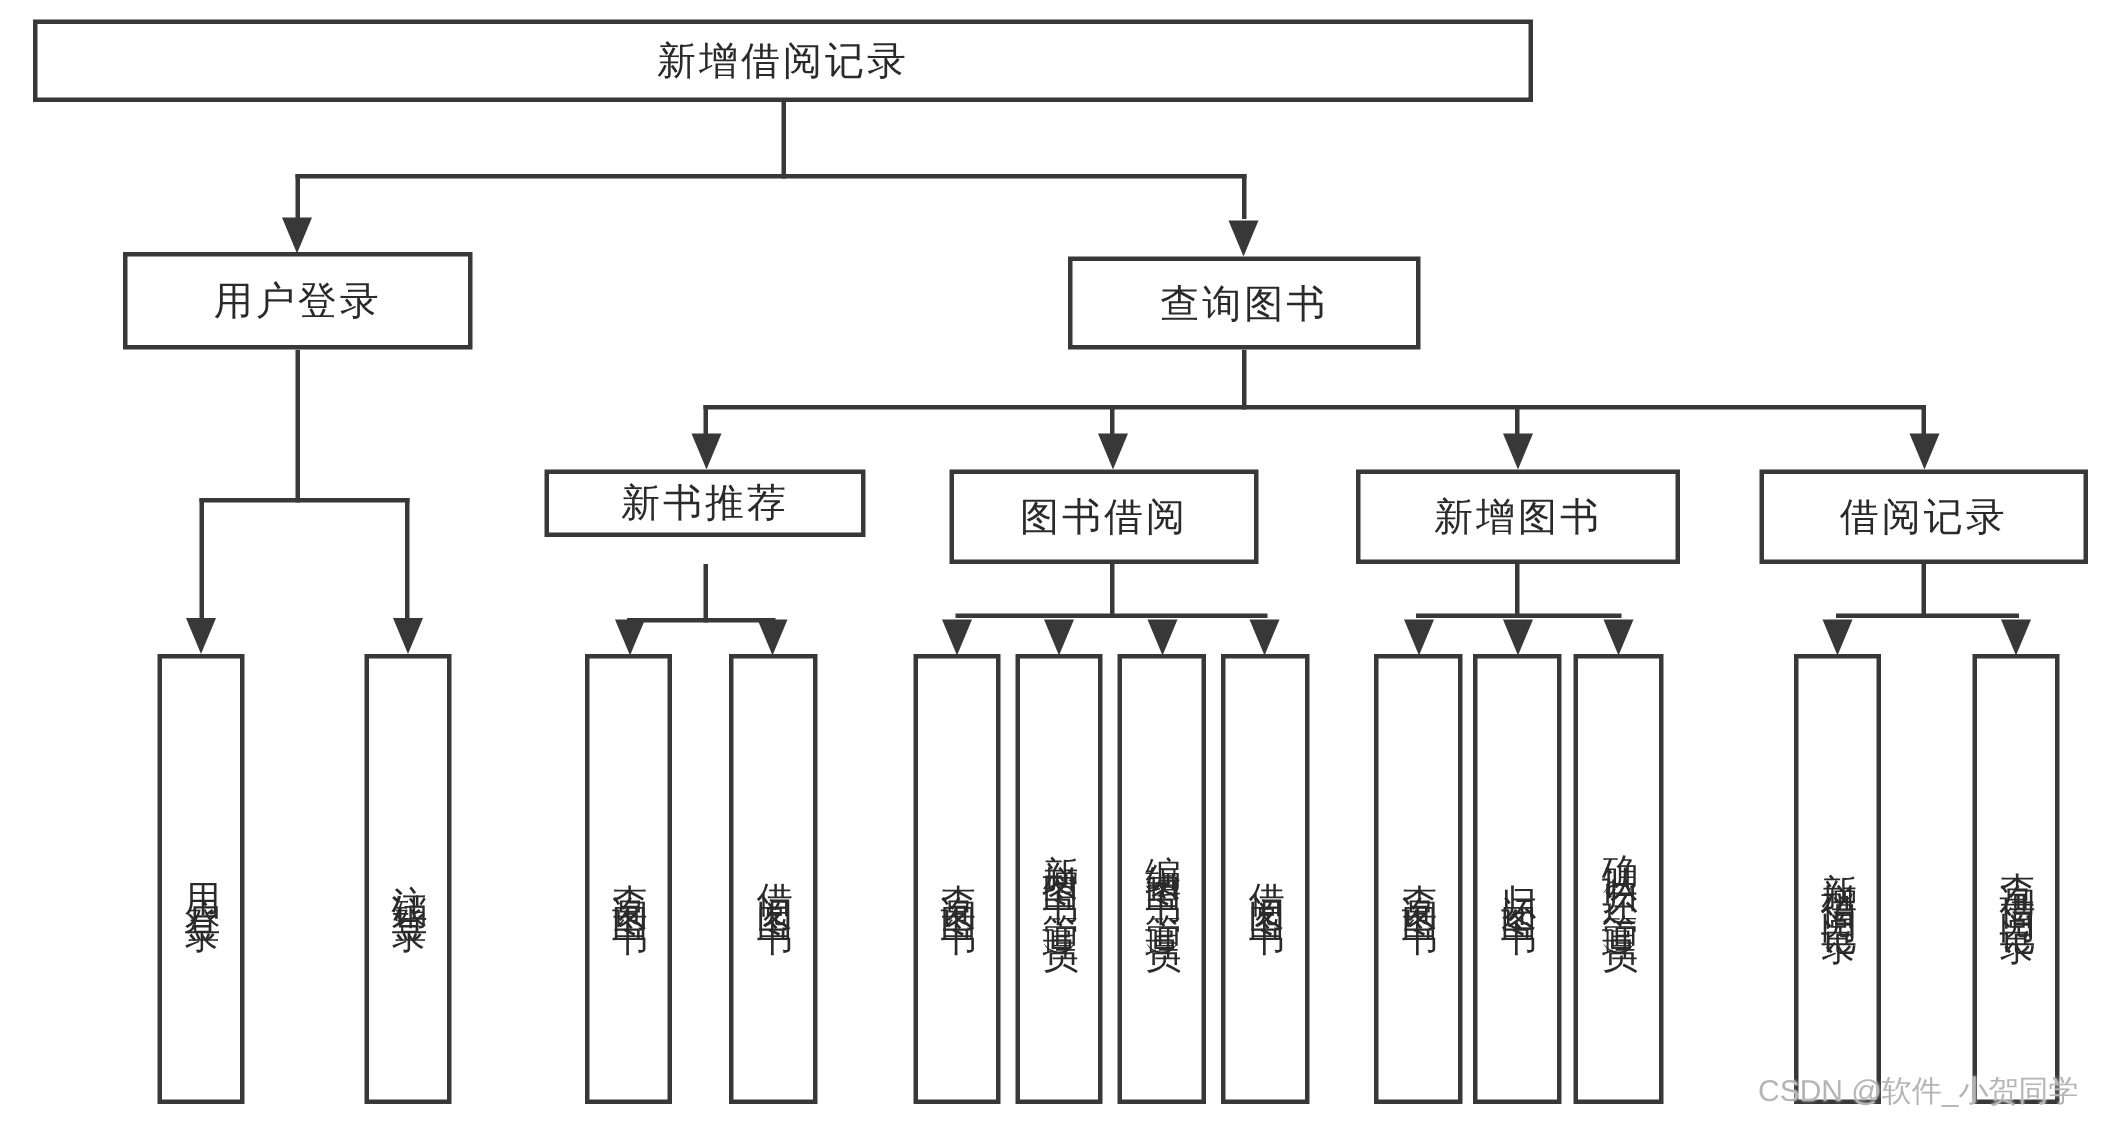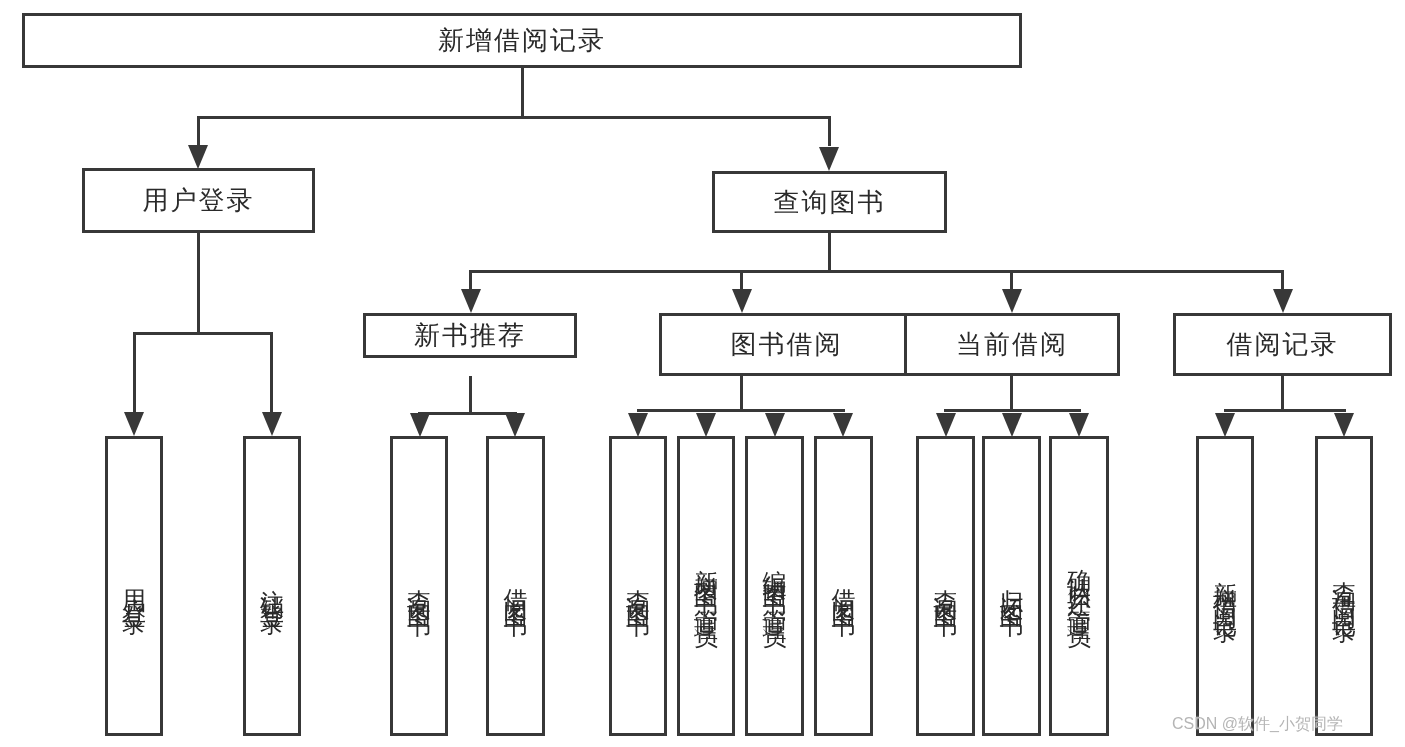--- a/index.html
+++ b/index.html
@@ -47,21 +47,21 @@
     width: 0; height: 0;
     border-left: 10px solid transparent;
     border-right: 10px solid transparent;
     border-top: 24px solid var(--line, #383838);
     z-index: 1;
   }
   .watermark {
     position: absolute;
     left: 1172px;
     top: 714px;
-    font-size: 16px;
+    font-size: 20px;
     color: var(--wm, #b5b5b5);
     text-shadow: 0 0 2px #ffffff;
     white-space: nowrap;
     z-index: 5;
   }
 </style>
 </head>
 <body>
 
 <div class="canvas">
@@ -98,25 +98,25 @@
   <div class="ln" style="left:740px;top:270px;width:3px;height:22px"></div>
   <div class="arrow" style="left:732px;top:289px"></div>
   <div class="ln" style="left:1010px;top:270px;width:3px;height:22px"></div>
   <div class="arrow" style="left:1002px;top:289px"></div>
   <div class="ln" style="left:1281px;top:270px;width:3px;height:22px"></div>
   <div class="arrow" style="left:1273px;top:289px"></div>
 
   <div class="box h" style="left:363px;top:313px;width:214px;height:45px">
     <span class="lbl">新书推荐</span>
   </div>
-  <div class="box h" style="left:659px;top:313px;width:255px;height:63px">
+  <div class="box h" style="left:633px;top:313px;width:206px;height:63px">
     <span class="lbl">图书借阅</span>
   </div>
   <div class="box h" style="left:904px;top:313px;width:216px;height:63px">
-    <span class="lbl">当前借阅</span>
+    <span class="lbl">新增图书</span>
   </div>
   <div class="box h" style="left:1173px;top:313px;width:219px;height:63px">
     <span class="lbl">借阅记录</span>
   </div>
 
   <div class="ln" style="left:469px;top:376px;width:3px;height:39px"></div>
   <div class="ln" style="left:418px;top:412px;width:99px;height:3px"></div>
   <div class="arrow" style="left:410px;top:413px"></div>
   <div class="arrow" style="left:505px;top:413px"></div>
 

